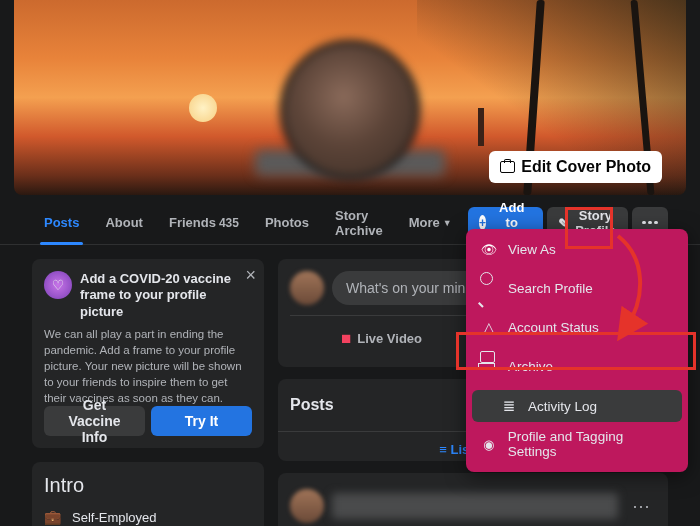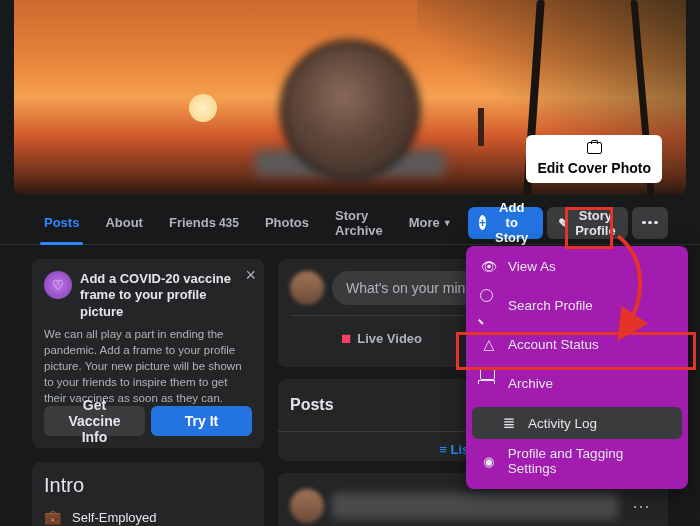--- a/index.html
+++ b/index.html
@@ -7,21 +7,21 @@
 
 .cover-wrap { position: relative; height: 195px; padding: 0 14px; }
 .cover { position: relative; width: 100%; height: 100%; border-radius: 0 0 8px 8px; overflow: hidden; background: linear-gradient(to bottom, #cc6a2e 0%, #e8833a 30%, #f4a050 50%, #d1592c 70%, #6b2f1a 90%, #2a1810 100%); }
 .cover::before { content: ""; position: absolute; top: 0; right: 0; width: 40%; height: 100%; background: linear-gradient(to bottom left, rgba(20,30,20,0.7) 0%, transparent 60%); }
 .sun { position: absolute; left: 26%; top: 48%; width: 28px; height: 28px; border-radius: 50%; background: radial-gradient(#fff2c5, #f7cf82); }
 .trunk { position: absolute; background: #1a1410; border-radius: 3px; }
 .t1 { right: 22%; top: 0; width: 8px; height: 100%; transform: skewX(-4deg); }
 .t2 { right: 6%; top: 0; width: 7px; height: 100%; transform: skewX(5deg); }
 .lighthouse { position: absolute; right: 30%; bottom: 25%; width: 6px; height: 38px; background: #3a2218; }
 
-.edit-cover { position: absolute; right: 24px; bottom: 12px; background: #fff; color: #050505; border: none; border-radius: 6px; padding: 7px 11px; font-size: 14px; font-weight: 600; display: flex; align-items: center; gap: 6px; cursor: pointer; flex-direction: column; }
+.edit-cover { position: absolute; right: 24px; bottom: 12px; background: #fff; color: #050505; border: none; border-radius: 6px; padding: 7px 11px; font-size: 16px; font-weight: 600; display: flex; align-items: center; gap: 6px; cursor: pointer; }
 .cam-icon { width: 15px; height: 12px; border: 1.6px solid #050505; border-radius: 2px; position: relative; }
 .cam-icon::before { content: ""; position: absolute; left: 3px; top: -3px; width: 5px; height: 3px; border: 1.6px solid #050505; border-bottom: none; border-radius: 2px 2px 0 0; }
 
 .avatar-big { position: absolute; left: 50%; top: 40px; transform: translateX(-50%); width: 140px; height: 140px; border-radius: 50%; background: radial-gradient(circle at 45% 40%, #8a6a5a 0%, #5c4438 45%, #3a2c24 100%); border: 4px solid #18191a; filter: blur(4px); z-index: 5; }
 .profile-name-blur { position: absolute; left: 50%; top: 150px; transform: translateX(-50%); width: 190px; height: 26px; background: #5a5a5a; border-radius: 6px; filter: blur(6px); }
 
 .tabs-row { display: flex; align-items: center; padding: 0 32px; height: 44px; border-bottom: 1px solid #2f3031; margin-top: 6px; gap: 2px; }
 .tab { padding: 0 12px; height: 44px; display: flex; align-items: center; font-size: 13px; font-weight: 600; color: #b0b3b8; cursor: pointer; position: relative; }
 .tab.active { color: #2d88ff; }
 .tab.active::after { content: ""; position: absolute; bottom: 0; left: 8px; right: 8px; height: 3px; background: #2d88ff; border-radius: 2px; }
@@ -73,21 +73,21 @@
 .posts-head { display: flex; align-items: center; justify-content: space-between; padding: 10px 12px; }
 .posts-head h2 { font-size: 16px; font-weight: 700; }
 .posts-actions { display: flex; gap: 6px; }
 .list-view { border-top: 1px solid #3a3b3c; text-align: center; padding: 10px 0 4px; color: #2d88ff; font-size: 13px; font-weight: 600; }
 
 .post-card .post-head { display: flex; align-items: center; gap: 8px; padding: 4px 0 8px 0; }
 .post-meta-blur { height: 26px; flex: 1; background: #4a4b4c; border-radius: 4px; filter: blur(4px); }
 .post-dots { font-size: 18px; color: #b0b3b8; cursor: pointer; padding: 0 6px; }
 
 
-.menu { position: absolute; top: 246px; left: 466px; width: 222px; background: #a21caf; border-radius: 8px; box-shadow: 0 4px 20px rgba(0,0,0,0.5); padding: 6px; z-index: 20; }
+.menu { position: absolute; top: 229px; left: 466px; width: 222px; background: #be185d; border-radius: 8px; box-shadow: 0 4px 20px rgba(0,0,0,0.5); padding: 6px; z-index: 20; }
 .menu-item { display: flex; align-items: center; gap: 10px; padding: 7px 8px; border-radius: 6px; font-size: 13.5px; cursor: pointer; color: #e4e6eb; }
 .menu-item:hover, .menu-item.hl { background: #3a3b3c; padding-left: 28px; }
 .mi-ico { width: 18px; display: flex; justify-content: center; color: #e4e6eb; font-size: 15px; }
 
 
 .ico-eye::before { content: "👁"; font-size: 13px; filter: grayscale(1) brightness(1.5); }
 .ico-search::before { content: ""; display: inline-block; width: 11px; height: 11px; border: 1.6px solid #e4e6eb; border-radius: 50%; position: relative; }
 .ico-search::after { content: ""; display: inline-block; width: 6px; height: 1.6px; background: #e4e6eb; transform: rotate(45deg); position: relative; top: 4px; left: -2px; }
 .ico-warn::before { content: "△"; font-size: 14px; }
 .ico-archive::before { content: ""; display: inline-block; width: 13px; height: 10px; border: 1.6px solid #e4e6eb; border-radius: 2px; position: relative; }

